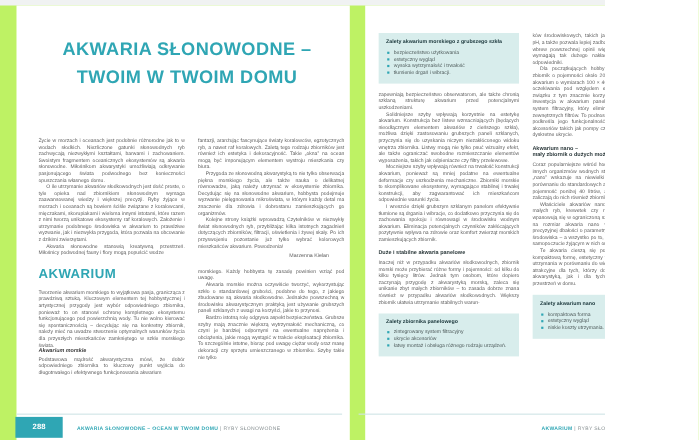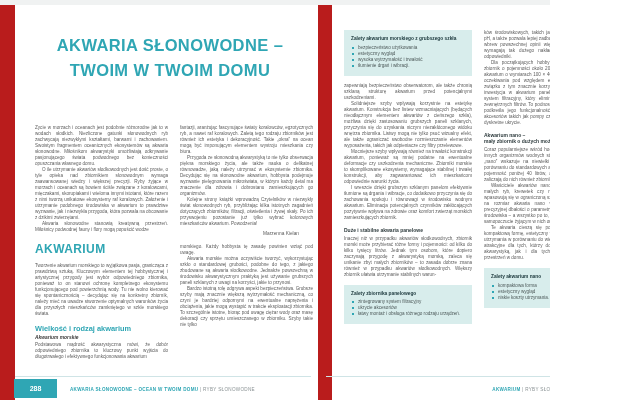--- a/index.html
+++ b/index.html
@@ -1,17 +1,17 @@
 <!DOCTYPE html>
 <html><head>
 <meta charset="utf-8">
 <style>
   * { margin:0; padding:0; box-sizing:border-box; }
   html,body { width:635px; height:400px; background:#fff; font-family:"Liberation Sans", sans-serif; }
-  .spread { position:relative; width:550px; height:400px; background:#b91c1c; overflow:hidden; }
+  .spread { position:relative; width:550px; height:400px; background:#bef264; overflow:hidden; }
   .edge-top { position:absolute; top:0; left:0; width:635px; height:5px; background:#f0f2f2; }
 
   .page { position:absolute; top:5px; height:395px; background:#fff; }
   .page-left { left:15px; width:303px; }
   .page-right { left:332px; width:290px; }
 
   .doc-title { position:absolute; top:28px; left:30px; width:250px; text-align:center;
     font-size:16.5px; font-weight:bold; letter-spacing:.4px; line-height:1.5; }
 
   .cols { position:absolute; display:flex; gap:12px; }
@@ -61,21 +61,20 @@
       <div>TWOIM W TWOIM DOMU</div>
     </div>
 
     <div class="cols body-text">
       <div class="col">
         <p>Życie w morzach i oceanach jest podobnie różnorodne jak to w wodach słodkich. Niezliczone gatunki słonowodnych ryb zachwycają niezwykłymi kształtami, barwami i zachowaniem. Swoistym fragmentem oceanicznych ekosystemów są akwaria słonowodne. Miłośnikom akwarystyki umożliwiają odkrywanie pasjonującego świata podwodnego bez konieczności opuszczania własnego domu.</p>
         <p class="ind">O ile utrzymanie akwariów słodkowodnych jest dość proste, o tyle opieka nad zbiornikiem słonowodnym wymaga zaawansowanej wiedzy i większej precyzji. Ryby żyjące w morzach i oceanach są bowiem ściśle związane z koralowcami, mięczakami, skorupiakami i wieloma innymi istotami, które razem z nimi tworzą unikatowe ekosystemy raf koralowych. Założenie i utrzymanie podobnego środowiska w akwarium to prawdziwe wyzwanie, jak i niezwykła przygoda, która pozwala na obcowanie z dzikimi zwierzętami.</p>
         <p class="ind">Akwaria słonowodne stanowią kreatywną przestrzeń. Miłośnicy podwodnej fauny i flory mogą popuścić wodze</p>
         <div class="h-akwarium accent-text" style="color: rgb(47, 166, 180);">AKWARIUM</div>
         <p>Tworzenie akwarium morskiego to wyjątkowa pasja, granicząca z prawdziwą sztuką. Kluczowym elementem tej hobbystycznej i artystycznej przygody jest wybór odpowiedniego zbiornika, ponieważ to on stanowi ochronę kompletnego ekosystemu funkcjonującego pod powierzchnią wody. Tu nie wolno kierować się spontanicznością – decydując się na konkretny zbiornik, należy mieć na uwadze stworzenie optymalnych warunków życia dla przyszłych mieszkańców zamkniętego w szkle morskiego świata.</p>
-        <div class="h-teal-sub accent-text" style="color: rgb(47, 166, 180);">Wielkość i rodzaj akwarium</div>
         <div class="h-italic">Akwarium morskie</div>
         <p>Podstawowa mądrość akwarystyczna mówi, że dobór odpowiedniego zbiornika to kluczowy punkt wyjścia do długotrwałego i efektywnego funkcjonowania akwarium</p>
       </div>
       <div class="col">
         <p>fantazji, aranżując fascynujące światy koralowców, egzotycznych ryb, a nawet raf koralowych. Zaletą tego rodzaju zbiorników jest również ich estetyka i dekoracyjność. Takie „okna” na ocean mogą być imponującym elementem wystroju mieszkania czy biura.</p>
         <p class="ind">Przygoda ze słonowodną akwarystyką to nie tylko obserwacja piękna morskiego życia, ale także nauka o delikatnej równowadze, jaką należy utrzymać w ekosystemie zbiornika. Decydując się na słonowodne akwarium, hobbysta podejmuje wyzwanie pielęgnowania mikroświata, w którym każdy detal ma znaczenie dla zdrowia i dobrostanu zamieszkujących go organizmów.</p>
         <p class="ind">Kolejne strony książki wprowadzą Czytelników w niezwykły świat słonowodnych ryb, przybliżając kilka istotnych zagadnień dotyczących zbiorników, filtracji, oświetlenia i żywej skały. Po ich przyswojeniu pozostanie już tylko wybrać kolorowych mieszkańców akwarium. Powodzenia!</p>
         <div class="author">Marzenna Kielan</div>
         <p>morskiego. Każdy hobbysta tę zasadę powinien wziąć pod uwagę.</p>
         <p class="ind">Akwaria morskie można oczywiście tworzyć, wykorzystując szkło o standardowej grubości, podobne do tego, z jakiego zbudowane są akwaria słodkowodne. Jednakże powszechną w środowisku akwarystycznym praktyką jest używanie grubszych paneli szklanych z uwagi na korzyści, jakie to przynosi.</p>

